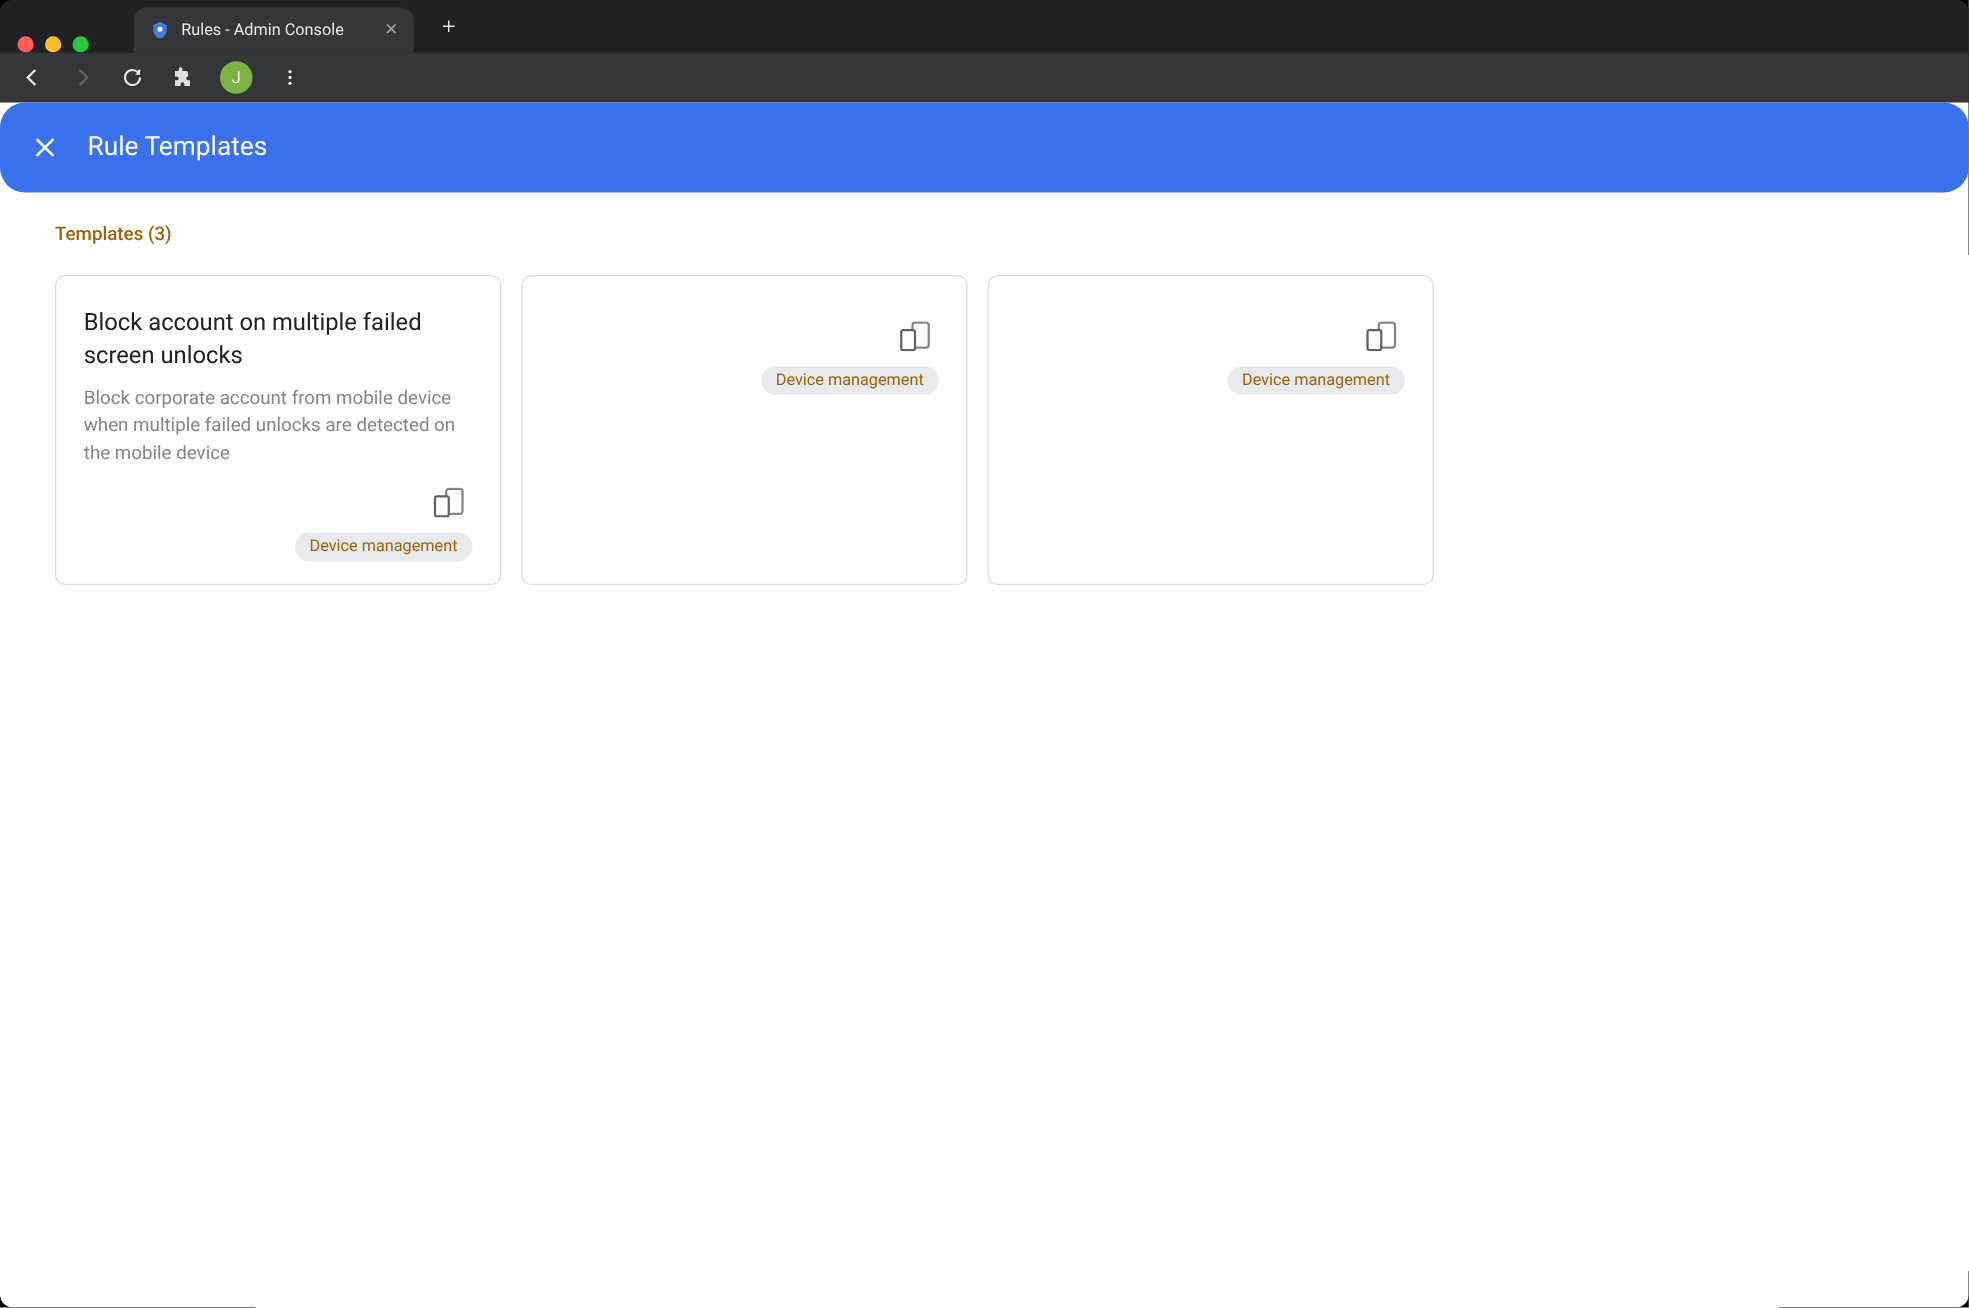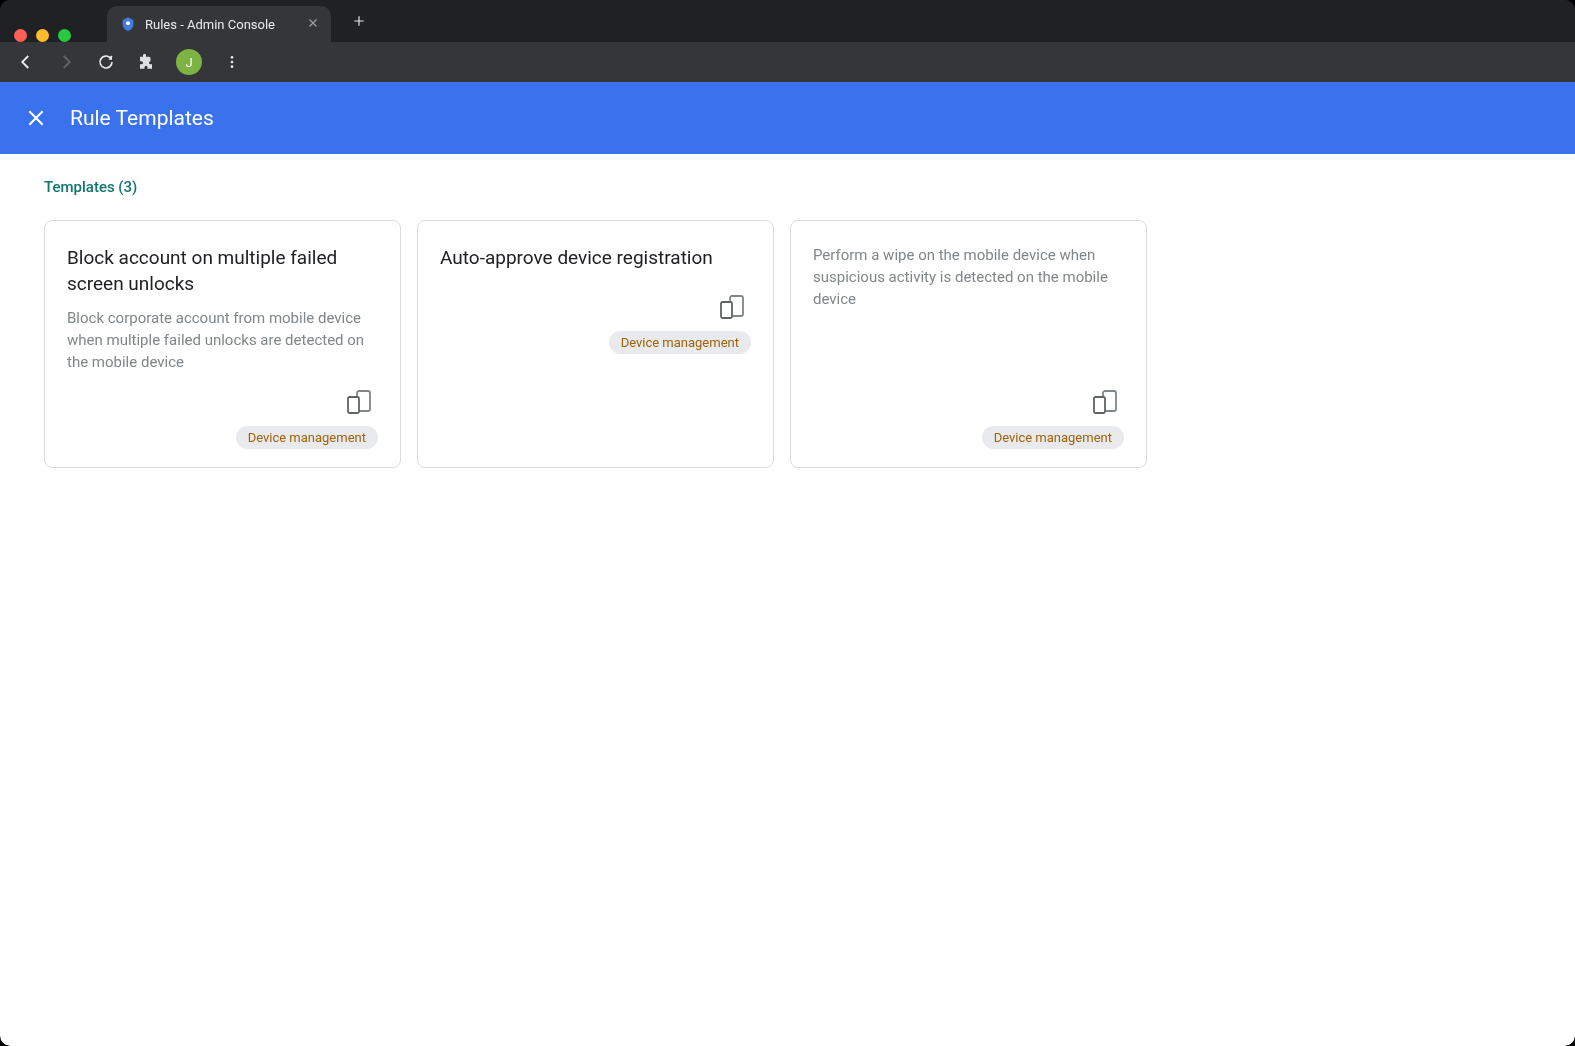--- a/index.html
+++ b/index.html
@@ -158,20 +158,21 @@
       border-bottom-left-radius: 10px;
       border-bottom-right-radius: 10px;
     }
     .page-header {
       height: 72px;
       background: #3a72ed;
       display: flex;
       align-items: center;
       padding: 0 24px;
       gap: 22px;
+      border-radius: 20px;
     }
     .close-page {
       color: #fff;
       font-size: 22px;
       cursor: pointer;
       width: 24px;
       height: 24px;
       display: flex;
       align-items: center;
       justify-content: center;
@@ -179,21 +180,21 @@
     .page-title {
       color: #fff;
       font-size: 21px;
       font-weight: 400;
     }
     .content-body {
       padding: 24px 44px;
     }
     .section-heading {
       font-size: 15px;
-      color: #0f766e;
+      color: #a16207;
       font-weight: 500;
       margin-bottom: 24px;
     }
     .cards-row {
       display: flex;
       gap: 16px;
     }
     .card {
       width: 357px;
       border: 1px solid #dadce0;
@@ -328,34 +329,32 @@
               <svg width="28" height="24" viewBox="0 0 28 24">
                   <rect x="11" y="1" width="13" height="20" rx="2" fill="none" stroke="#80868b" stroke-width="1.8"></rect>
                   <rect x="2" y="7" width="11" height="16" rx="1.5" fill="#fff" stroke="#5f6368" stroke-width="1.8"></rect>
                 </svg>
             </span>
             <span class="tag">Device management</span>
           </div>
         </div>
 
         <div class="card">
-          <div class="card-title">Auto-approve device registration</div>
           <div class="card-footer">
             <span class="devices-icon">
               <svg width="28" height="24" viewBox="0 0 28 24">
                   <rect x="11" y="1" width="13" height="20" rx="2" fill="none" stroke="#80868b" stroke-width="1.8"></rect>
                   <rect x="2" y="7" width="11" height="16" rx="1.5" fill="#fff" stroke="#5f6368" stroke-width="1.8"></rect>
                 </svg>
             </span>
             <span class="tag">Device management</span>
           </div>
         </div>
 
         <div class="card">
-          <div class="card-desc">Perform a wipe on the mobile device when suspicious activity is detected on the mobile device</div>
           <div class="card-footer">
             <span class="devices-icon">
               <svg width="28" height="24" viewBox="0 0 28 24">
                   <rect x="11" y="1" width="13" height="20" rx="2" fill="none" stroke="#80868b" stroke-width="1.8"></rect>
                   <rect x="2" y="7" width="11" height="16" rx="1.5" fill="#fff" stroke="#5f6368" stroke-width="1.8"></rect>
                 </svg>
             </span>
             <span class="tag">Device management</span>
           </div>
         </div>

